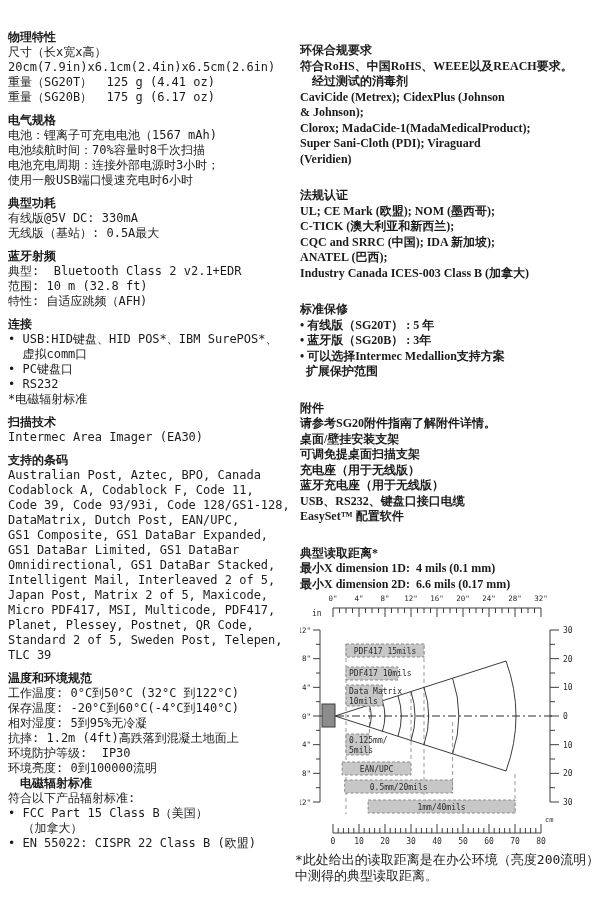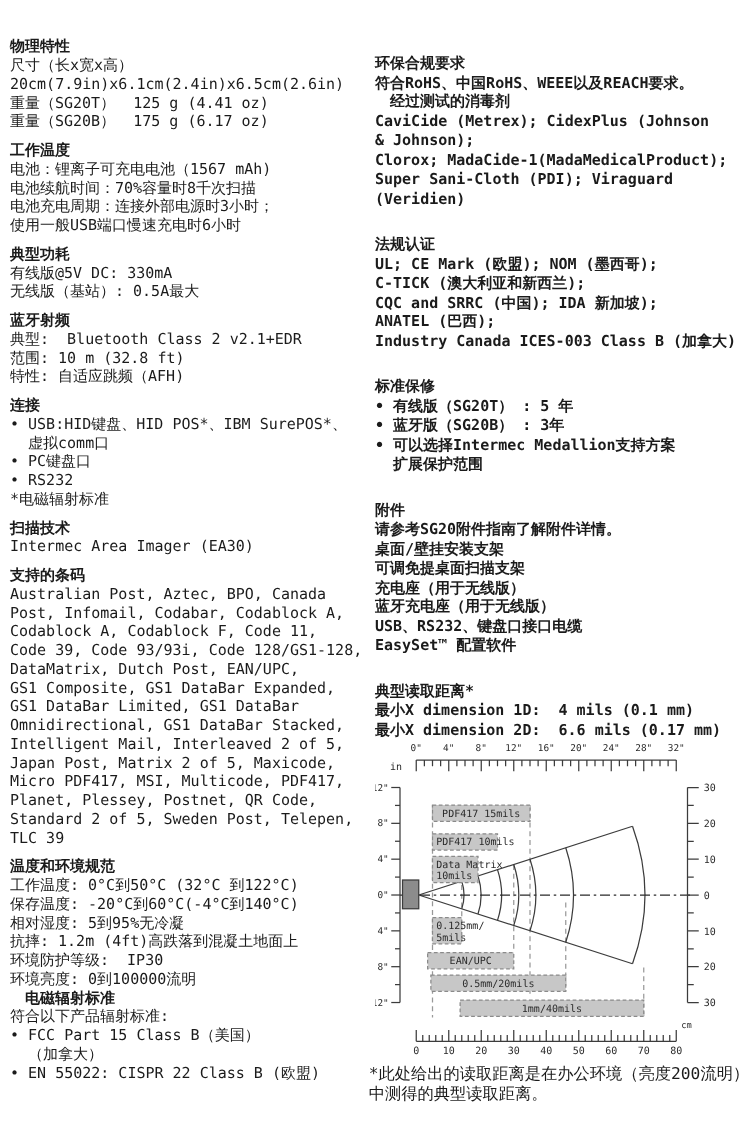--- a/index.html
+++ b/index.html
@@ -4,21 +4,21 @@
 <style>
   html,body{margin:0;padding:0;background:#ffffff;}
   .page{
     position:relative;width:597px;height:905px;background:#ffffff;
     color:#1b1b1b;font-family:"DejaVu Sans Mono",monospace;overflow:hidden;
   }
   .col{position:absolute;top:22px;font-size:12px;}
   #col-left{left:8px;width:292px;line-height:15px;}
   #col-right{left:300px;width:305px;line-height:15.5px;font-weight:bold;}
   #col-left .section{margin-top:8px;}
-  #col-right .section{margin-top:21px;}
+  #col-right .section{margin-top:21px;font-family:Liberation Serif, serif;}
   .col .section:first-child{margin-top:0;}
   .line{white-space:pre;}
   .heading{font-weight:bold;}
   .line.bold{font-weight:bold;margin-left:12px;}
   #chart{position:absolute;left:300px;top:582px;width:305px;height:262px;}
   #dof-svg text{font-family:"DejaVu Sans Mono",monospace;fill:#2a2a2a;}
   #footnote{position:absolute;left:295px;top:852px;font-size:13px;line-height:16px;}
 </style>
 </head>
 <body>
@@ -26,21 +26,21 @@
 <div class="page">
   <div id="col-left" class="col">
       <div class="section">
         <div class="line heading">物理特性</div>
         <div class="line">尺寸（长x宽x高）</div>
         <div class="line">20cm(7.9in)x6.1cm(2.4in)x6.5cm(2.6in)</div>
         <div class="line">重量（SG20T）  125 g (4.41 oz)</div>
         <div class="line">重量（SG20B）  175 g (6.17 oz)</div>
       </div>
       <div class="section">
-        <div class="line heading">工作温度</div>
+        <div class="line heading">电气规格</div>
         <div class="line">电池：锂离子可充电电池（1567 mAh)</div>
         <div class="line">电池续航时间：70%容量时8千次扫描</div>
         <div class="line">电池充电周期：连接外部电源时3小时；</div>
         <div class="line">使用一般USB端口慢速充电时6小时</div>
       </div>
       <div class="section">
         <div class="line heading">典型功耗</div>
         <div class="line">有线版@5V DC: 330mA</div>
         <div class="line">无线版（基站）: 0.5A最大</div>
       </div>
@@ -58,21 +58,20 @@
         <div class="line">• RS232</div>
         <div class="line">*电磁辐射标准</div>
       </div>
       <div class="section">
         <div class="line heading">扫描技术</div>
         <div class="line">Intermec Area Imager (EA30)</div>
       </div>
       <div class="section">
         <div class="line heading">支持的条码</div>
         <div class="line">Australian Post, Aztec, BPO, Canada</div>
-        <div class="line">Post, Infomail, Codabar, Codablock A,</div>
         <div class="line">Codablock A, Codablock F, Code 11,</div>
         <div class="line">Code 39, Code 93/93i, Code 128/GS1-128,</div>
         <div class="line">DataMatrix, Dutch Post, EAN/UPC,</div>
         <div class="line">GS1 Composite, GS1 DataBar Expanded,</div>
         <div class="line">GS1 DataBar Limited, GS1 DataBar</div>
         <div class="line">Omnidirectional, GS1 DataBar Stacked,</div>
         <div class="line">Intelligent Mail, Interleaved 2 of 5,</div>
         <div class="line">Japan Post, Matrix 2 of 5, Maxicode,</div>
         <div class="line">Micro PDF417, MSI, Multicode, PDF417,</div>
         <div class="line">Planet, Plessey, Postnet, QR Code,</div>

